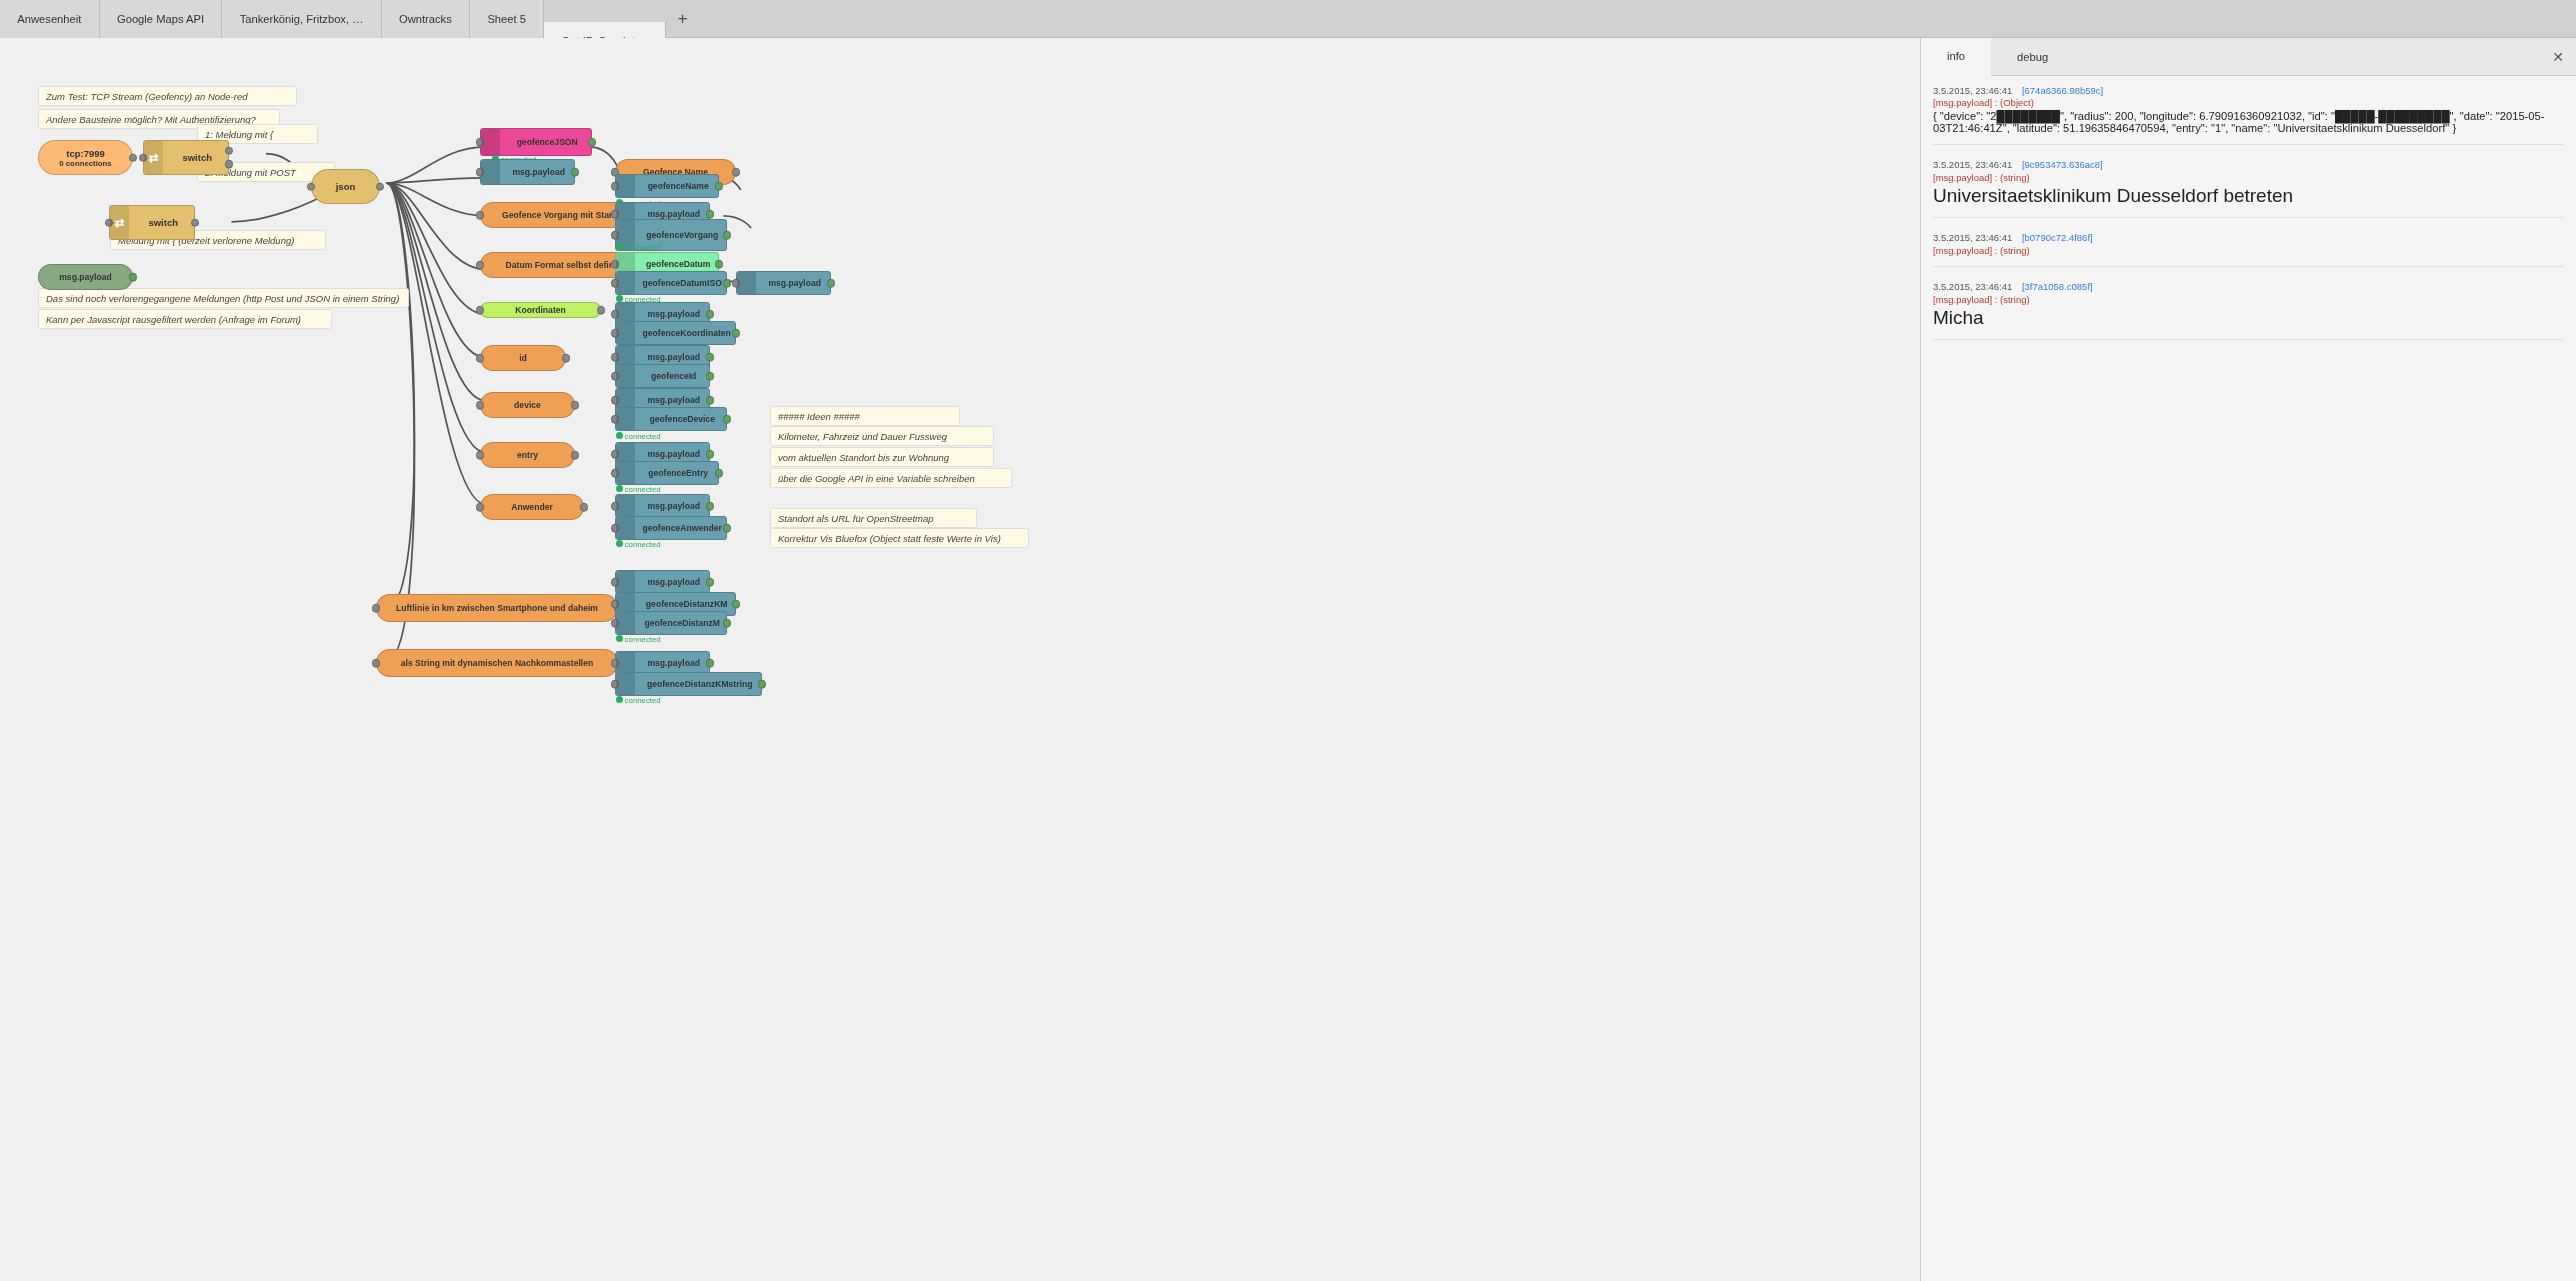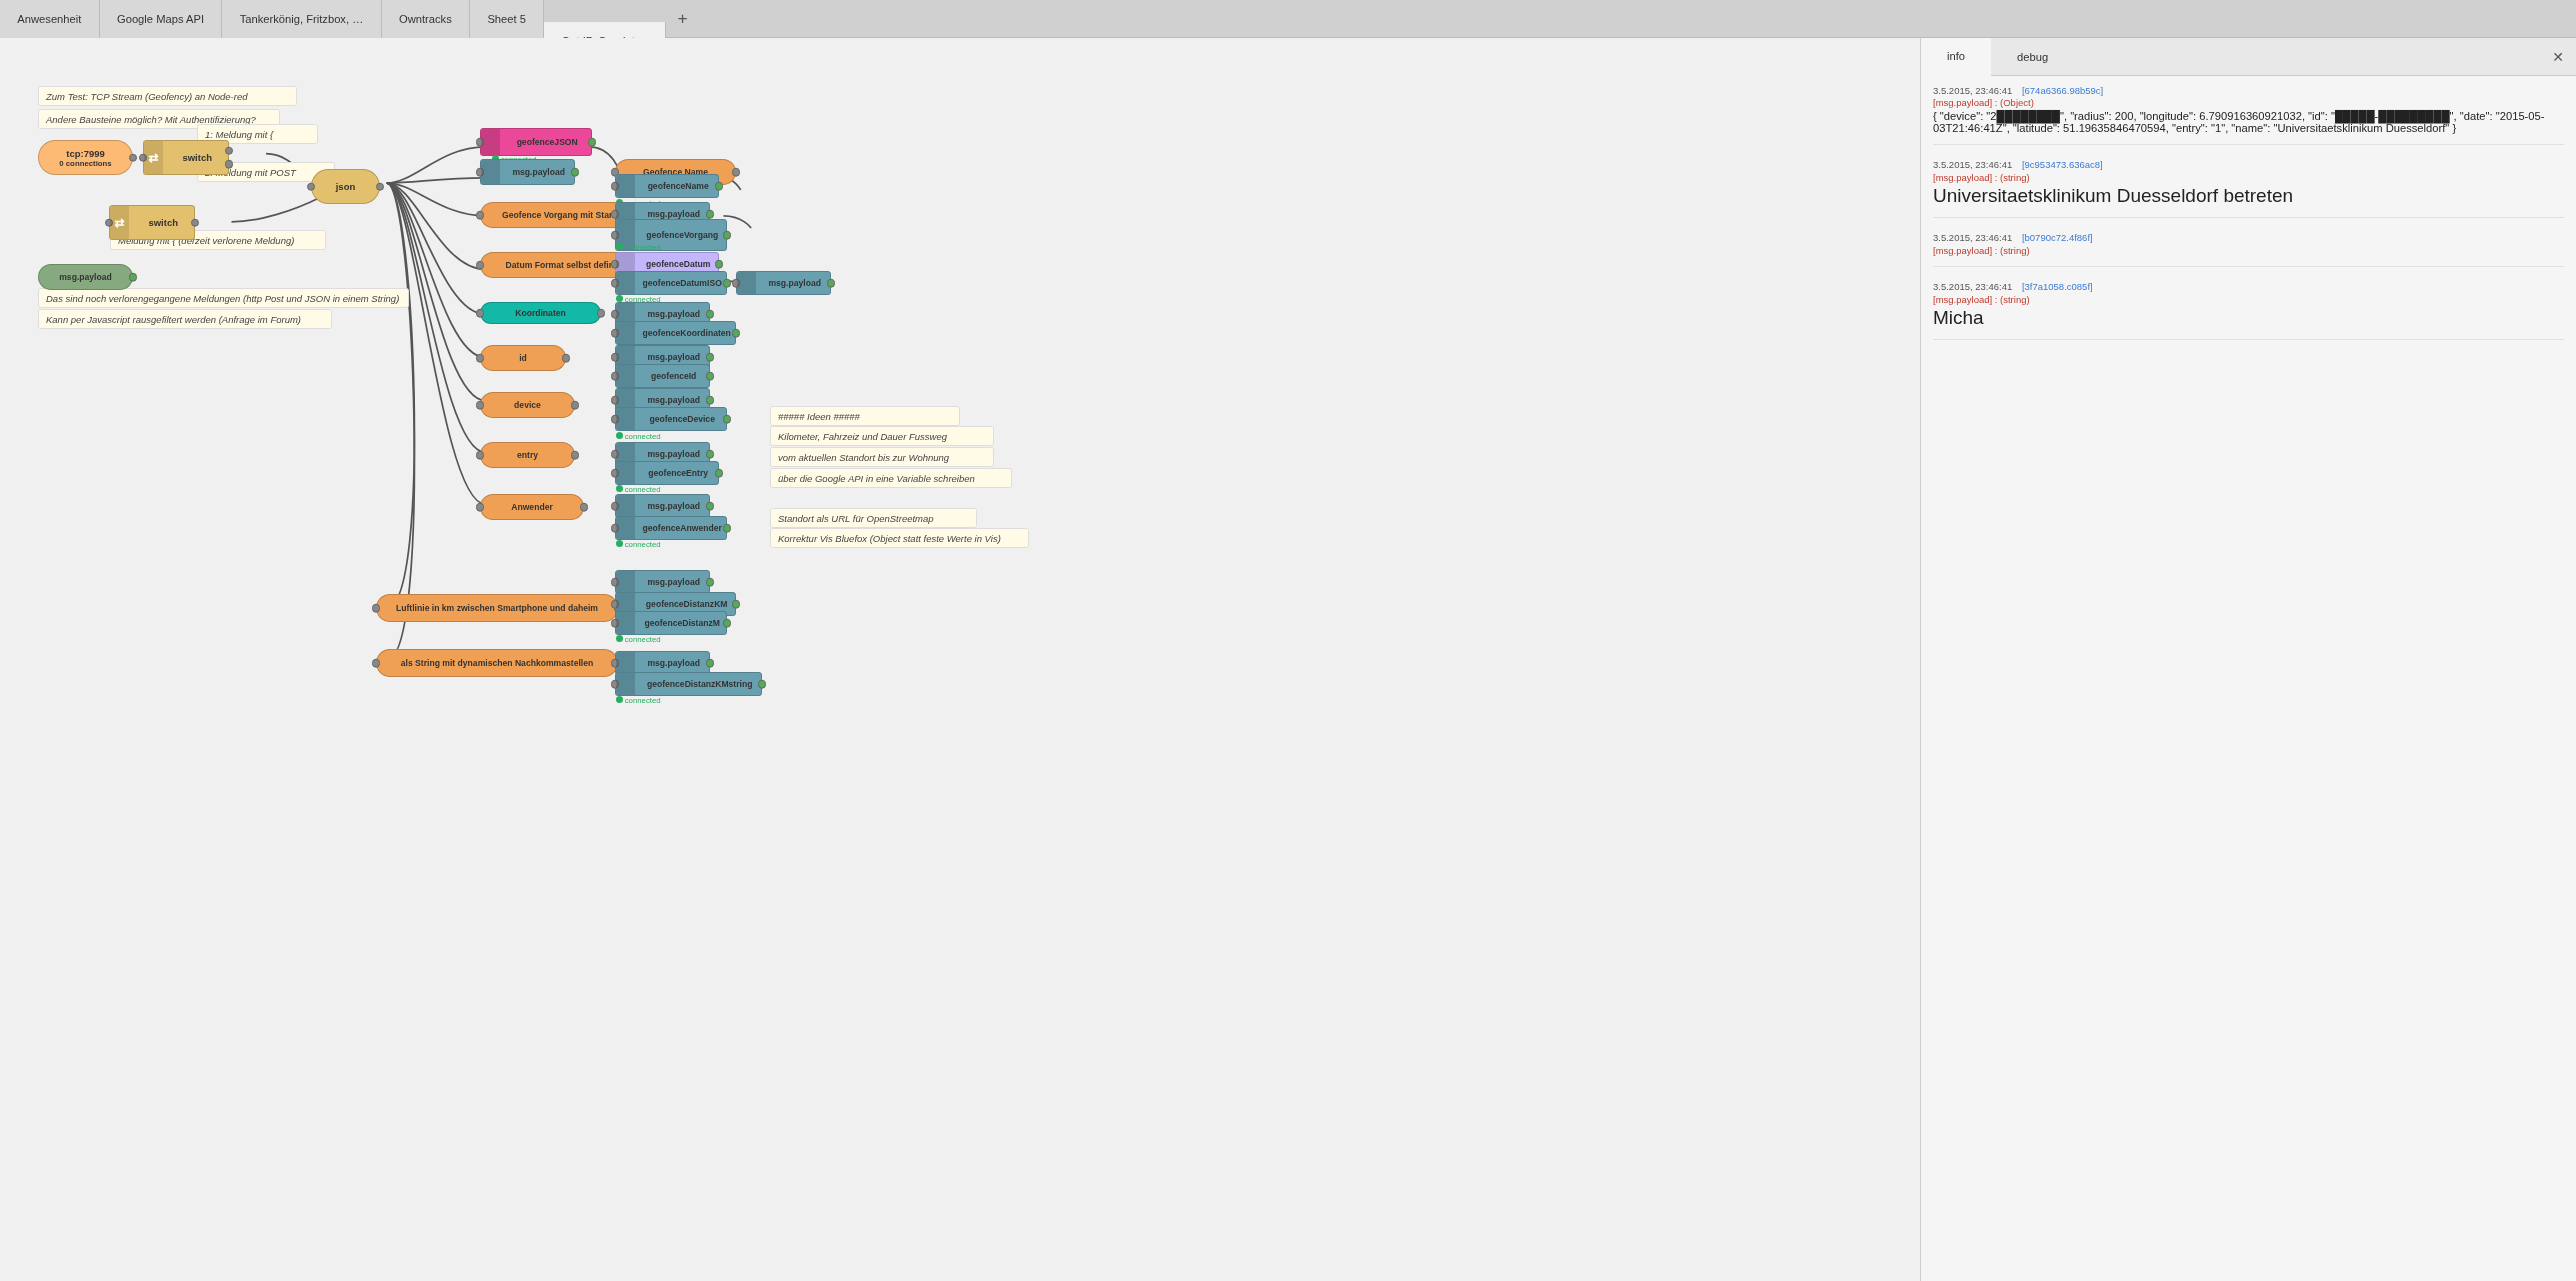--- a/index.html
+++ b/index.html
@@ -430,21 +430,21 @@
     <div style="position:absolute;left:616px;top:205px;font-size:7.8px;color:#27ae60;">
       <span class="connected-dot"></span>connected
     </div>
 
     <div class="node" style="left:480px;top:214px;width:173px;height:26px;background:#f0a054;border-radius:13px;font-size:8.6px;">
       <div class="node-port-left"></div>
       <span>Datum Format selbst definiert</span>
       <div class="node-port-right"></div>
     </div>
 
-    <div class="node" style="left:615px;top:214px;width:104px;height:24px;background:#c4b5fd;border-radius:3.5px;font-size:8.6px;">
+    <div class="node" style="left:615px;top:214px;width:104px;height:24px;background:#86efac;border-radius:3.5px;font-size:8.6px;">
       <div class="node-port-left"></div>
       <div style="position:absolute;left:0;top:0;bottom:0;width:19px;background:rgba(0,0,0,0.15);border-radius:3.5px 0 0 3.5px;"></div>
       <span style="padding-left:22.4px;">geofenceDatum</span>
       <div class="node-port-right" style="background:#5a5;"></div>
     </div>
 
     <div class="node" style="left:615px;top:233px;width:112px;height:24px;background:#68a0b0;border-radius:3.5px;font-size:8.6px;">
       <div class="node-port-left"></div>
       <div style="position:absolute;left:0;top:0;bottom:0;width:19px;background:rgba(0,0,0,0.15);border-radius:3.5px 0 0 3.5px;"></div>
       <span style="padding-left:22.4px;">geofenceDatumISO</span>
@@ -454,21 +454,21 @@
     <div class="node" style="left:736px;top:233px;width:95px;height:24px;background:#68a0b0;border-radius:3.5px;font-size:8.6px;">
       <div class="node-port-left"></div>
       <div style="position:absolute;left:0;top:0;bottom:0;width:19px;background:rgba(0,0,0,0.15);border-radius:3.5px 0 0 3.5px;"></div>
       <span style="padding-left:22.4px;">msg.payload</span>
       <div class="node-port-right" style="background:#5a5;"></div>
     </div>
     <div style="position:absolute;left:616px;top:257px;font-size:7.8px;color:#27ae60;">
       <span class="connected-dot"></span>connected
     </div>
 
-    <div class="node" style="left:480px;top:264px;width:121px;height:22px;background:#14b8a6;border-radius:13px;font-size:8.6px;">
+    <div class="node" style="left:480px;top:264px;width:121px;height:16px;background:#bef264;border-radius:13px;font-size:8.6px;">
       <div class="node-port-left"></div>
       <span>Koordinaten</span>
       <div class="node-port-right"></div>
     </div>
 
     <div class="node" style="left:615px;top:264px;width:95px;height:24px;background:#68a0b0;border-radius:3.5px;font-size:8.6px;">
       <div class="node-port-left"></div>
       <div style="position:absolute;left:0;top:0;bottom:0;width:19px;background:rgba(0,0,0,0.15);border-radius:3.5px 0 0 3.5px;"></div>
       <span style="padding-left:22.4px;">msg.payload</span>
       <div class="node-port-right" style="background:#5a5;"></div>

